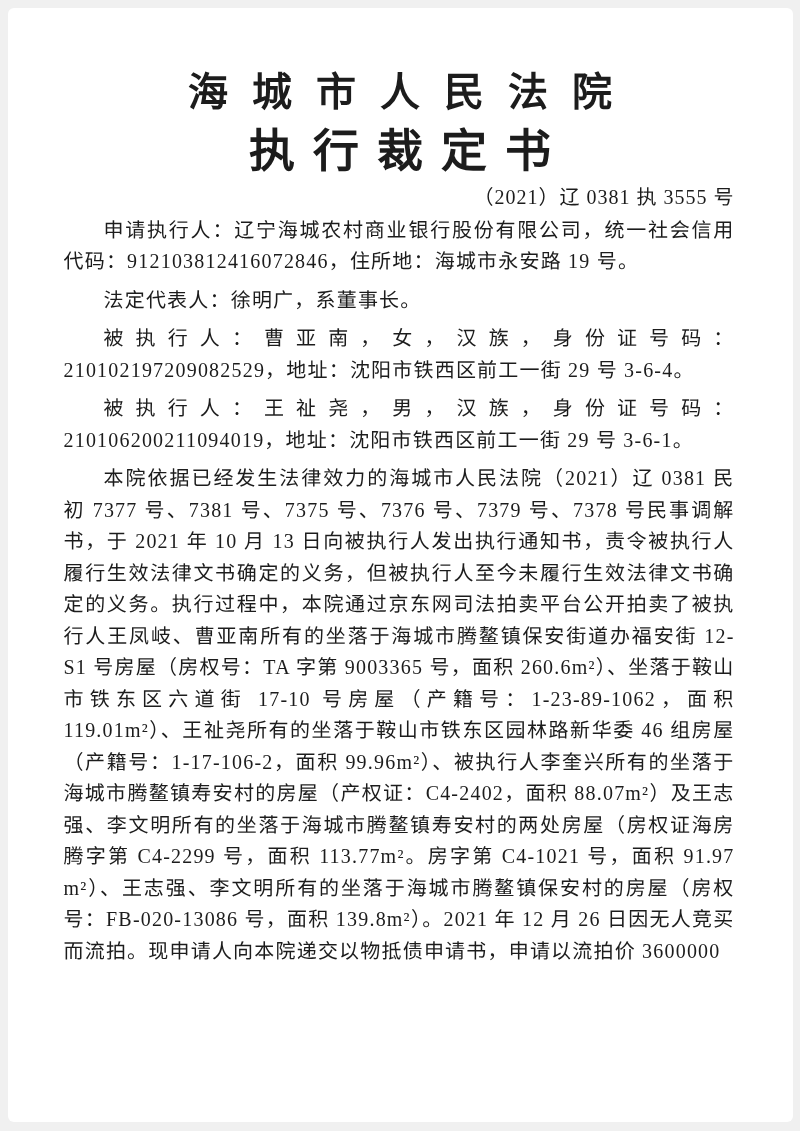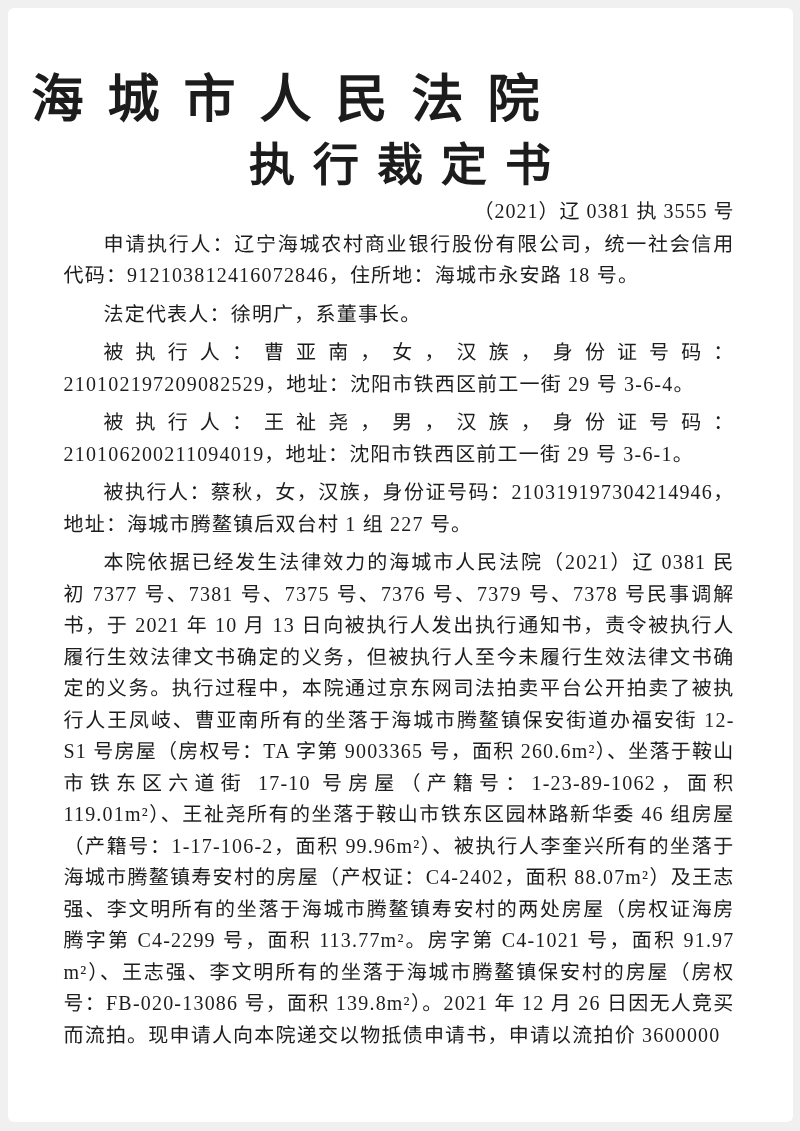--- a/index.html
+++ b/index.html
@@ -17,22 +17,22 @@
     box-sizing: border-box;
     width: 785px;
     height: 1114px;
     margin: 8px auto 9px auto;
     background: #ffffff;
     border-radius: 6px;
     padding-top: 62px;
     color: #1c1c1c;
   }
   .court-name {
-    text-align: left;
-    font-size: 52px;
+    text-align: center;
+    font-size: 40px;
     font-weight: bold;
     letter-spacing: 24px;
     padding-left: 24px; 
     line-height: 1.15;
     white-space: nowrap;
   }
   .doc-type {
     text-align: center;
     font-size: 46px;
     font-weight: bold;
@@ -70,21 +70,20 @@
 
 <div class="page">
 
   <div class="court-name">海城市人民法院</div>
 
   <div class="doc-type">执行裁定书</div>
 
   <div class="case-number">（2021）辽 0381 执 3555 号</div>
 
   <div class="content">
-    <p>申请执行人：辽宁海城农村商业银行股份有限公司，统一社会信用代码：912103812416072846，住所地：海城市永安路 18 号。</p>
+    <p>申请执行人：辽宁海城农村商业银行股份有限公司，统一社会信用代码：912103812416072846，住所地：海城市永安路 19 号。</p>
     <p>法定代表人：徐明广，系董事长。</p>
     <p>被执行人：曹亚南，女，汉族，身份证号码：210102197209082529，地址：沈阳市铁西区前工一街 29 号 3-6-4。</p>
     <p>被执行人：王祉尧，男，汉族，身份证号码：210106200211094019，地址：沈阳市铁西区前工一街 29 号 3-6-1。</p>
-    <p>被执行人：蔡秋，女，汉族，身份证号码：210319197304214946，地址：海城市腾鳌镇后双台村 1 组 227 号。</p>
     <p>本院依据已经发生法律效力的海城市人民法院（2021）辽 0381 民初 7377 号、7381 号、7375 号、7376 号、7379 号、7378 号民事调解书，于 2021 年 10 月 13 日向被执行人发出执行通知书，责令被执行人履行生效法律文书确定的义务，但被执行人至今未履行生效法律文书确定的义务。执行过程中，本院通过京东网司法拍卖平台公开拍卖了被执行人王凤岐、曹亚南所有的坐落于海城市腾鳌镇保安街道办福安街 12-S1 号房屋（房权号：TA 字第 9003365 号，面积 260.6m²）、坐落于鞍山市铁东区六道街 17-10 号房屋（产籍号：1-23-89-1062，面积 119.01m²）、王祉尧所有的坐落于鞍山市铁东区园林路新华委 46 组房屋（产籍号：1-17-106-2，面积 99.96m²）、被执行人李奎兴所有的坐落于海城市腾鳌镇寿安村的房屋（产权证：C4-2402，面积 88.07m²）及王志强、李文明所有的坐落于海城市腾鳌镇寿安村的两处房屋（房权证海房腾字第 C4-2299 号，面积 113.77m²。房字第 C4-1021 号，面积 91.97 m²）、王志强、李文明所有的坐落于海城市腾鳌镇保安村的房屋（房权号：FB-020-13086 号，面积 139.8m²）。2021 年 12 月 26 日因无人竞买而流拍。现申请人向本院递交以物抵债申请书，申请以流拍价 3600000</p>
   </div>
 
 </div>
 
 </body></html>

